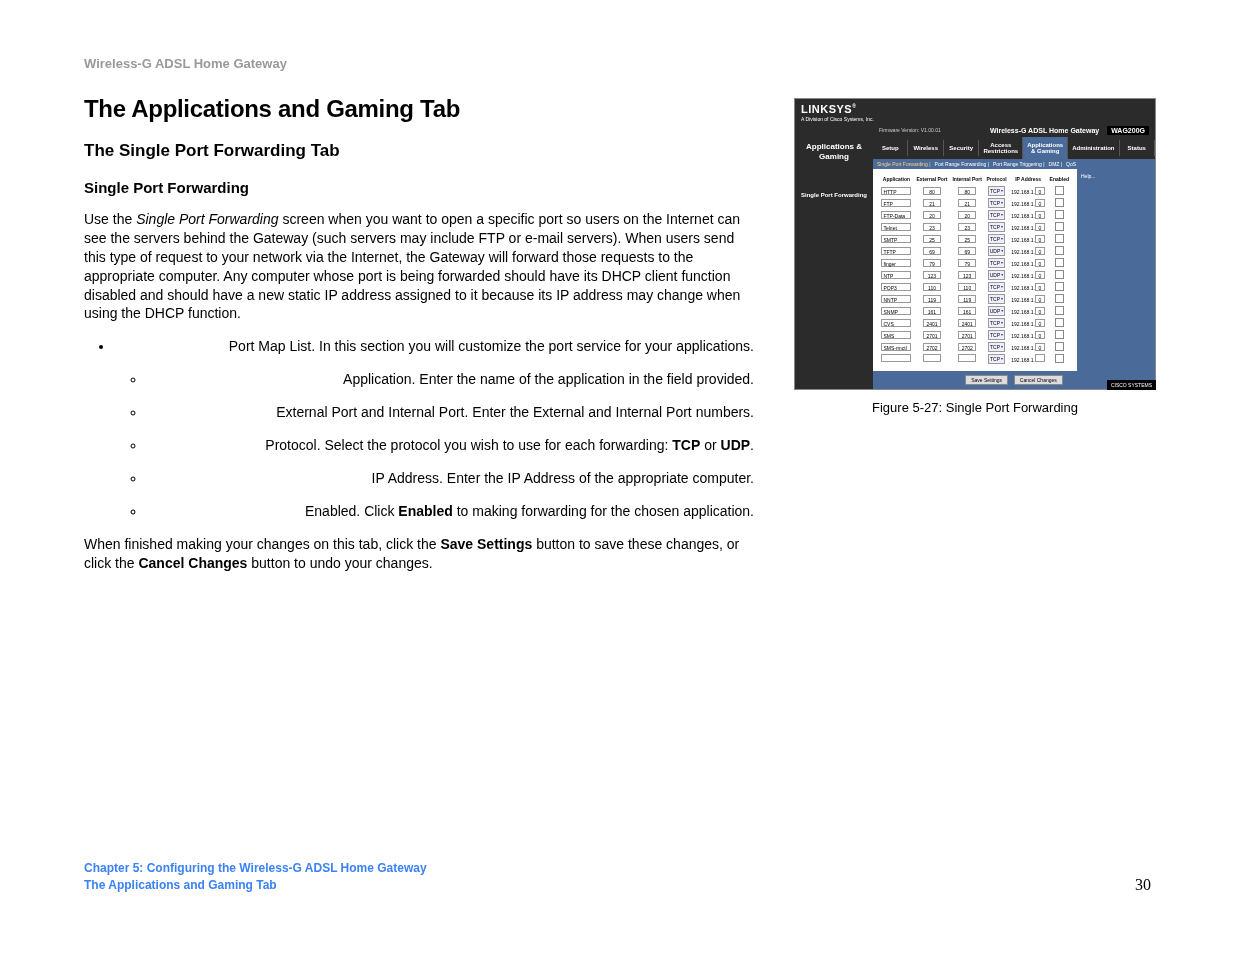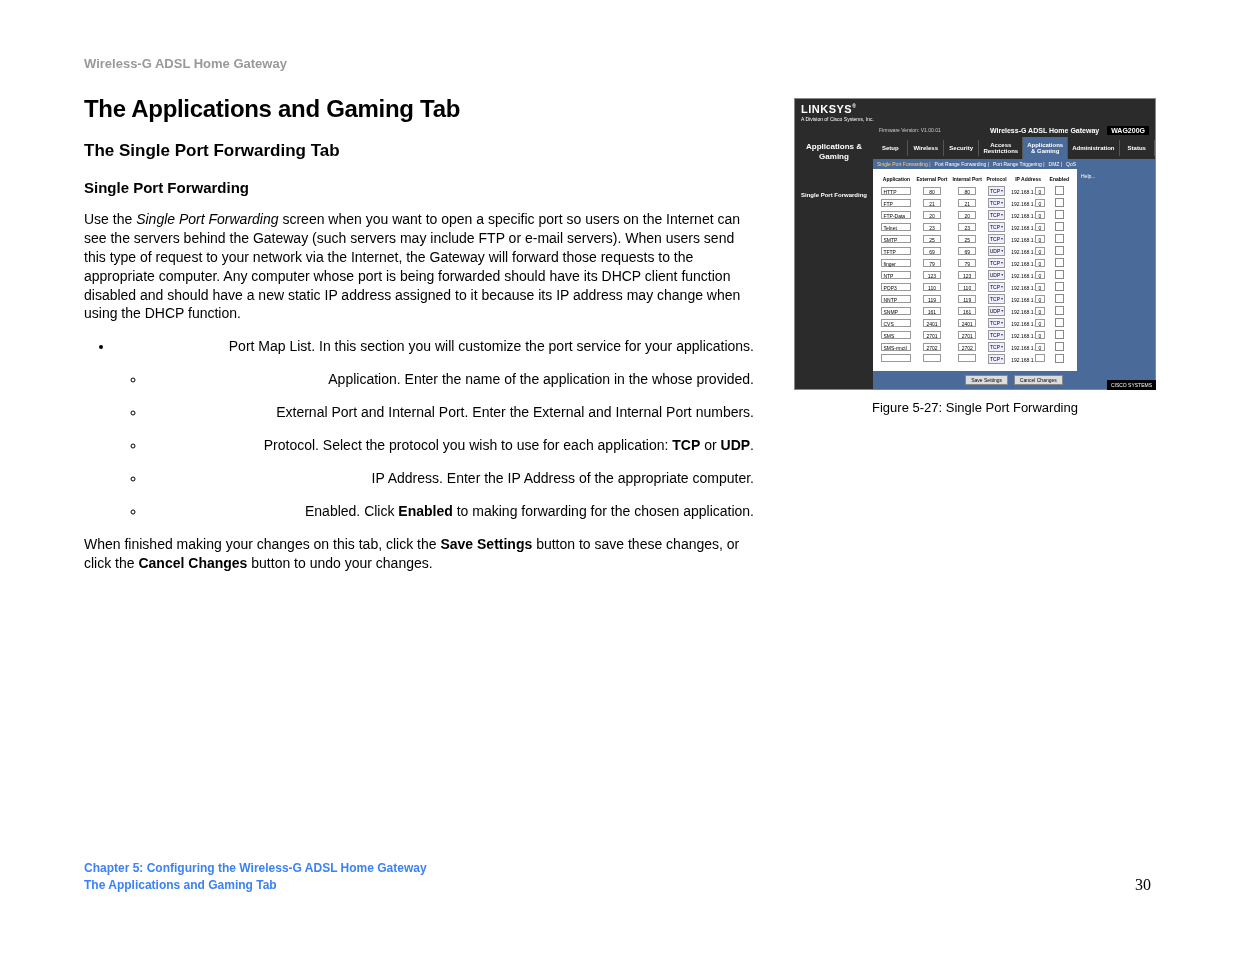--- a/index.html
+++ b/index.html
@@ -274,24 +274,24 @@
   <div class="left-col">
     <h1>The Applications and Gaming Tab</h1>
     <h2>The Single Port Forwarding Tab</h2>
     <h3>Single Port Forwarding</h3>
     <p>
       <span>Use the </span><em>Single Port Forwarding</em><span> screen when you want to open a specific port so users on the Internet can see the servers behind the Gateway (such servers may include FTP or e-mail servers). When users send this type of request to your network via the Internet, the Gateway will forward those requests to the appropriate computer. Any computer whose port is being forwarded should have its DHCP client function disabled and should have a new static IP address assigned to it because its IP address may change when using the DHCP function.</span>
     </p>
     <ul>
       <li>Port Map List. In this section you will customize the port service for your applications.</li>
       <ul>
-        <li>Application. Enter the name of the application in the whose provided.</li>
+        <li>Application. Enter the name of the application in the field provided.</li>
         <li>External Port and Internal Port. Enter the External and Internal Port numbers.</li>
         <li>
-          <span>Protocol. Select the protocol you wish to use for each application: </span><b>TCP</b><span> or </span><b>UDP</b><span>.</span>
+          <span>Protocol. Select the protocol you wish to use for each forwarding: </span><b>TCP</b><span> or </span><b>UDP</b><span>.</span>
         </li>
         <li>IP Address. Enter the IP Address of the appropriate computer.</li>
         <li>
           <span>Enabled. Click </span><b>Enabled</b><span> to making forwarding for the chosen application.</span>
         </li>
       </ul>
     </ul>
     <p>
       <span>When finished making your changes on this tab, click the </span><b>Save Settings</b><span> button to save these changes, or click the </span><b>Cancel Changes</b><span> button to undo your changes.</span>
     </p>

